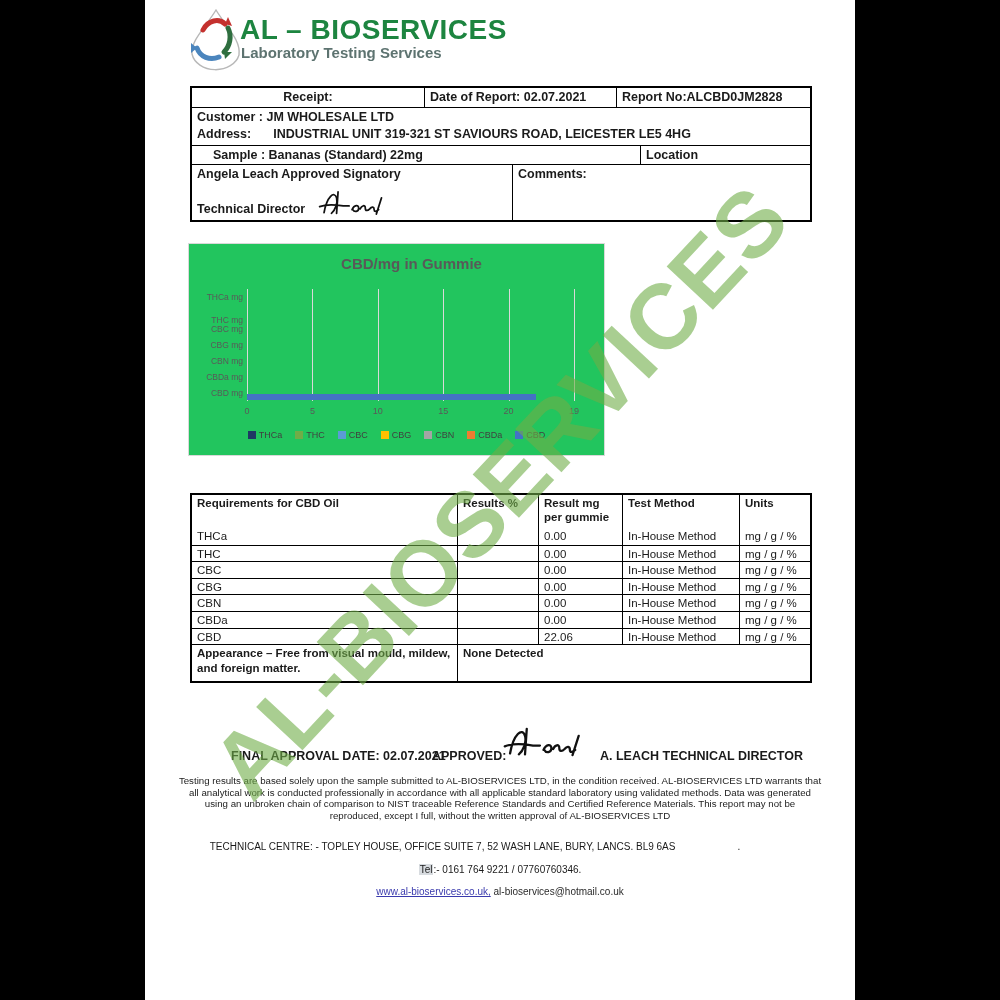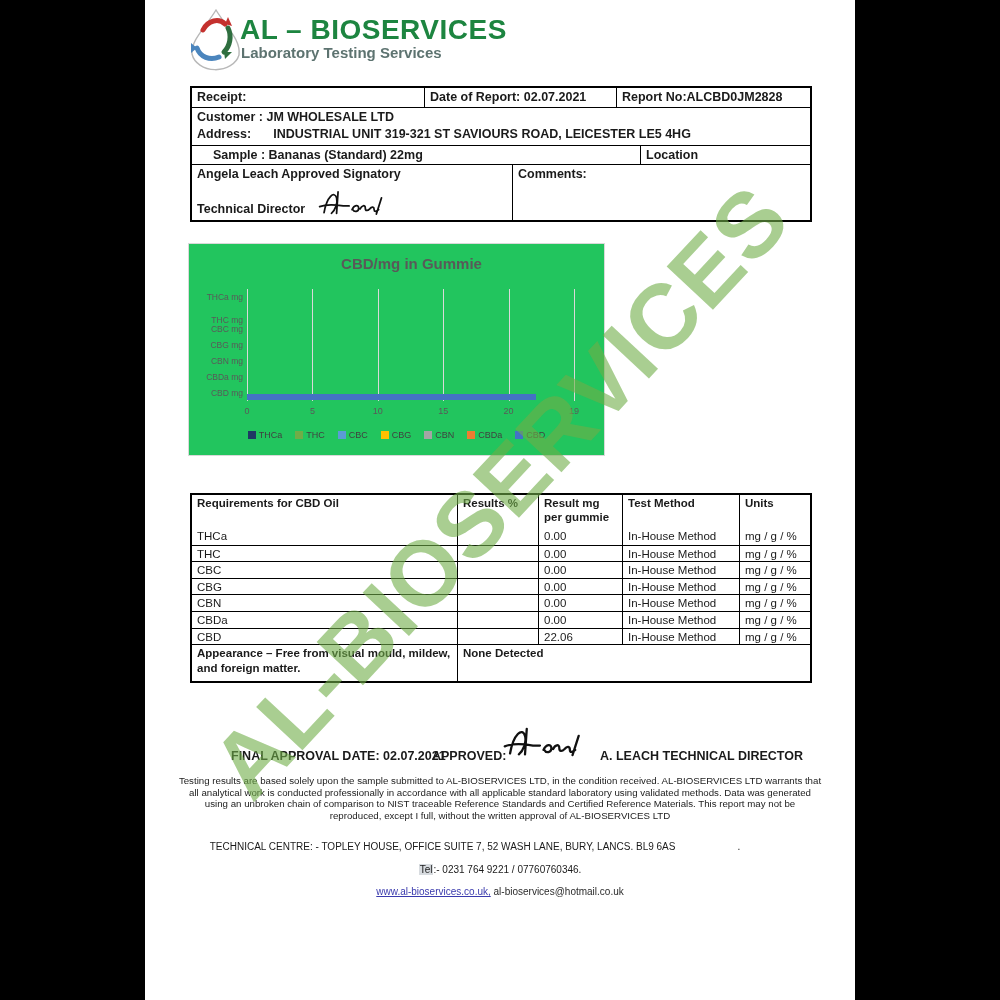--- a/index.html
+++ b/index.html
@@ -57,21 +57,21 @@
       <path d="M41 44 l8 0 l-7 7 z" fill="#2e6e3f"></path>
       <path d="M36 49 C27 53, 17 49, 14 40" fill="none" stroke="#4b85bd" stroke-width="5" stroke-linecap="round"></path>
       <path d="M14 40 l-6 5 l0 -10 z" fill="#4b85bd"></path>
     </svg>
   </div>
   <div class="abs logo-title" style="left: 95px; top: 14px; color: rgb(29, 133, 64);">AL – BIOSERVICES</div>
   <div class="abs logo-sub" style="left: 96px; top: 46px; color: rgb(93, 115, 112);">Laboratory Testing Services</div>
 
   <div class="tbl info-fs" style="left:45px;top:86px;width:622px;">
     <div class="tr" style="height:19px;">
-      <div class="td b" style="width:232px;">Receipt:</div>
+      <div class="td b" style="width:232px;text-align:center;">Receipt:</div>
       <div class="td b" style="width:192px;">Date of Report: 02.07.2021</div>
       <div class="td b" style="flex:1;">Report No:ALCBD0JM2828</div>
     </div>
     <div class="tr" style="height:38px;">
       <div class="td b" style="flex:1;">
         <div>Customer : JM WHOLESALE LTD</div>
         <div><span>Address:</span><span style="margin-left:22px;">INDUSTRIAL UNIT 319-321 ST SAVIOURS ROAD, LEICESTER LE5 4HG</span></div>
       </div>
     </div>
     <div class="tr" style="height:19px;">
@@ -222,21 +222,21 @@
              c3 -4, 6 -3, 6 1 c0 3, 3 3, 6 0 M86 12 l-7 22" fill="none" stroke="#111" stroke-width="2.6" stroke-linecap="round"></path>
   </svg>
   <div class="abs b" style="left:455px;top:749px;font-size:12.5px;">A. LEACH TECHNICAL DIRECTOR</div>
 
   <div class="abs disclaimer" style="left:33px;top:775px;width:644px;">Testing results are based solely upon the sample submitted to AL-BIOSERVICES LTD, in the condition received. AL-BIOSERVICES LTD warrants that all analytical work is conducted professionally in accordance with all applicable standard laboratory using validated methods. Data was generated using an unbroken chain of comparison to NIST traceable Reference Standards and Certified Reference Materials. This report may not be reproduced, except I full, without the written approval of AL-BIOSERVICES LTD</div>
 
   <div class="abs small center" style="left:0px;top:841px;width:660px;">
     <span>TECHNICAL CENTRE: - TOPLEY HOUSE, OFFICE SUITE 7, 52 WASH LANE, BURY, LANCS. BL9 6AS</span><span style="margin-left:62px;">.</span>
   </div>
   <div class="abs small center" style="left:0px;top:864px;width:710px;">
-    <span class="tel-hl">Tel</span><span>:- 0231 764 9221 / 07760760346.</span>
+    <span class="tel-hl">Tel</span><span>:- 0161 764 9221 / 07760760346.</span>
   </div>
   <div class="abs small center" style="left:0px;top:886px;width:710px;">
     <a href="#" class="weblink">www.al-bioservices.co.uk,</a>
     <span class="email">al-bioservices@hotmail.co.uk</span>
   </div>
 
   <div class="watermark" style="color: rgba(112, 173, 71, 0.6);">AL-BIOSERVICES</div>
 </div>
 
 </body></html>

